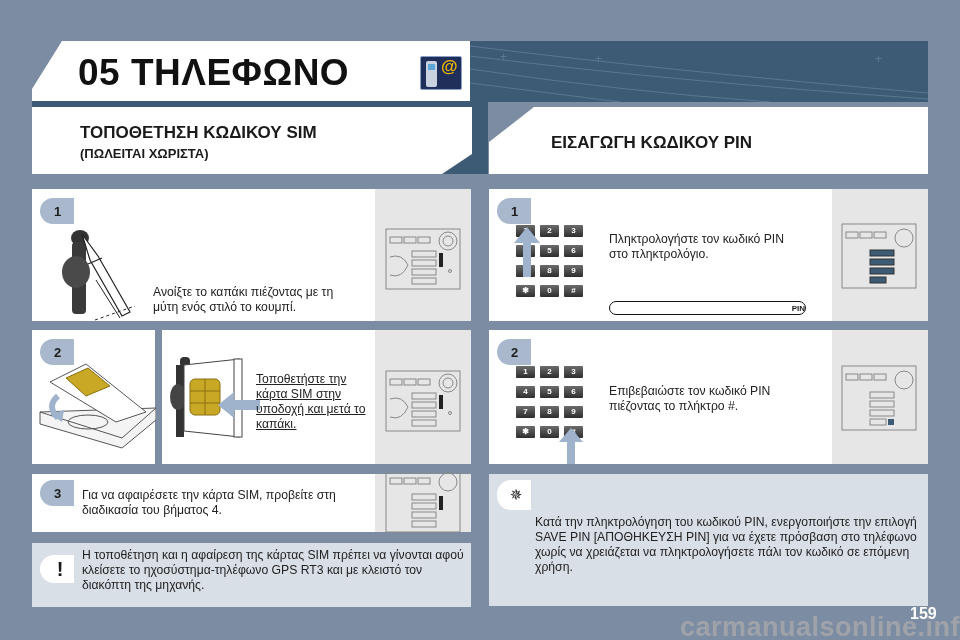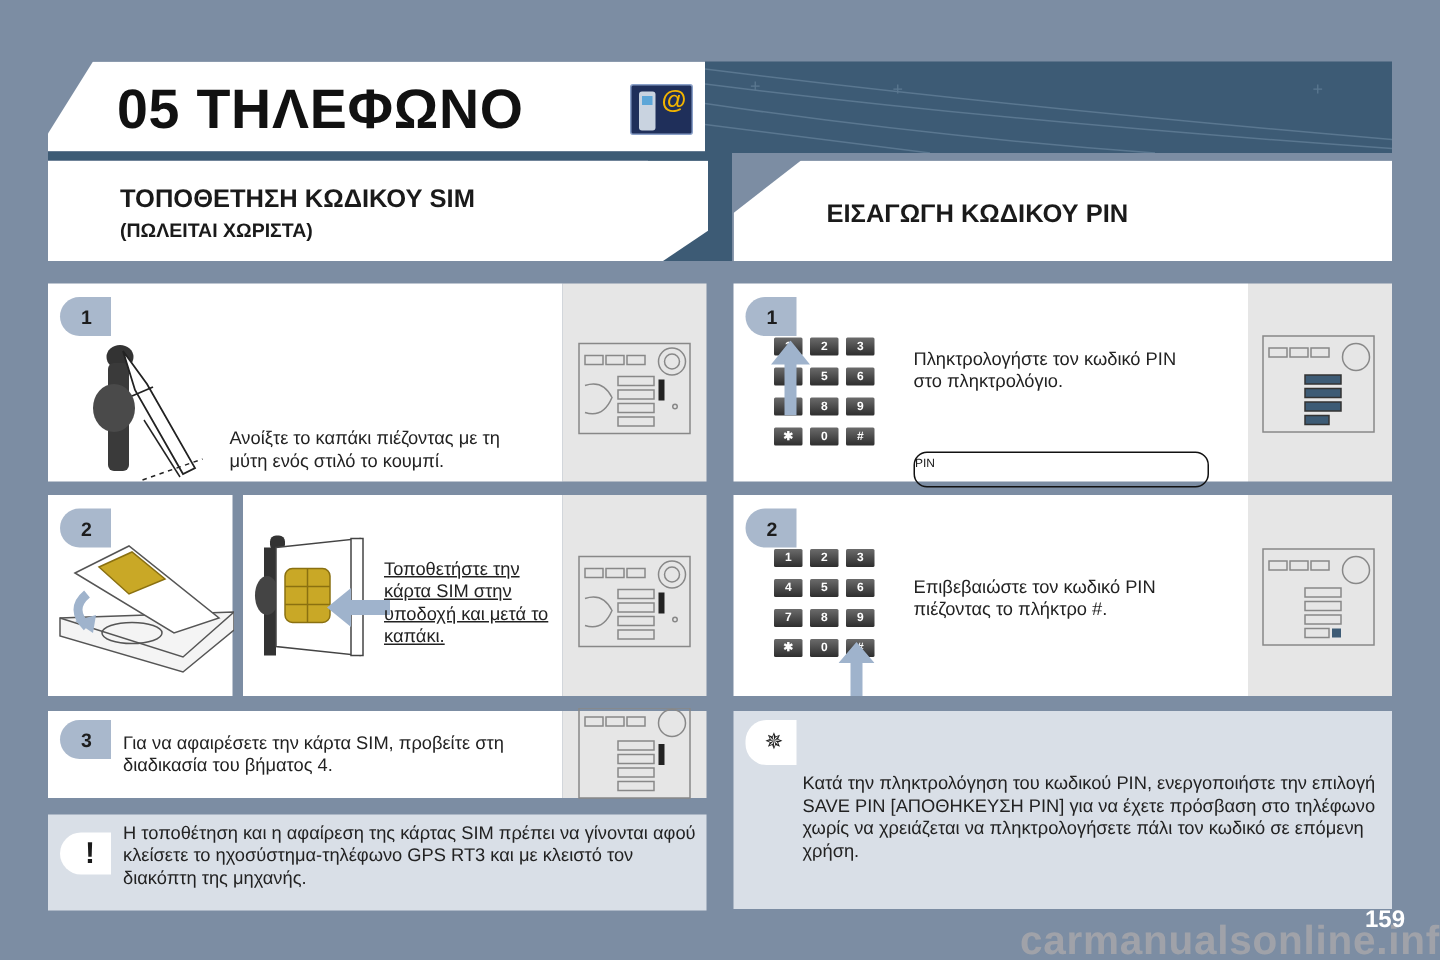--- a/index.html
+++ b/index.html
@@ -32,21 +32,21 @@
   .panel { background: #fff; }
   .grey-side { background: #e6e6e6; }
   .step { width: 34px; height: 26px; background: #a9b8cc; border-radius: 0 0 0 14px; border-top-left-radius: 14px; font-weight: bold; font-size: 13px; color: #1d1d1d; padding: 6px 0 0 14px; }
   .step.r-round { border-radius: 14px 0 0 14px; }
   .txt { font-size: 12.2px; line-height: 15px; color: #222; }
 
   .callout { background: #d9dfe7; }
   .bang { width: 34px; height: 28px; background: #fff; border-radius: 14px 0 0 14px; font-weight: bold; font-size: 20px; text-align: center; padding-left: 6px; line-height: 28px; }
   .bulb { width: 34px; height: 30px; background: #fff; border-radius: 14px 0 0 14px; text-align: center; line-height: 30px; font-size: 15px; padding-left: 4px; }
 
-  .pin-pill { left: 609px; top: 301px; width: 197px; height: 24px; border: 1.5px solid #111; border-radius: 9px; font-size: 8px; font-weight: normal; text-align: left; line-height: 14px; }
+  .pin-pill { left: 609px; top: 301px; width: 197px; height: 14px; border: 1.5px solid #111; border-radius: 9px; font-size: 8px; font-weight: bold; text-align: right; line-height: 14px; }
   .key { position: absolute; width: 19px; height: 12px; background: linear-gradient(#6b6b6b, #2e2e2e); color: #fff; font-size: 8px; font-weight: bold; text-align: center; line-height: 12px; border-radius: 1px; }
 
   .footer-num { left: 910px; top: 605px; font-size: 16px; color: #fff; font-weight: bold; }
   .watermark { left: 680px; top: 612px; font-size: 27px; color: rgba(190,180,175,0.55); font-weight: bold; letter-spacing: 0.5px; }
 </style>
 </head>
 <body>
 
 <div class="abs title-bar"></div>
 <div class="abs title-text">05 ΤΗΛΕΦΩΝΟ</div>

